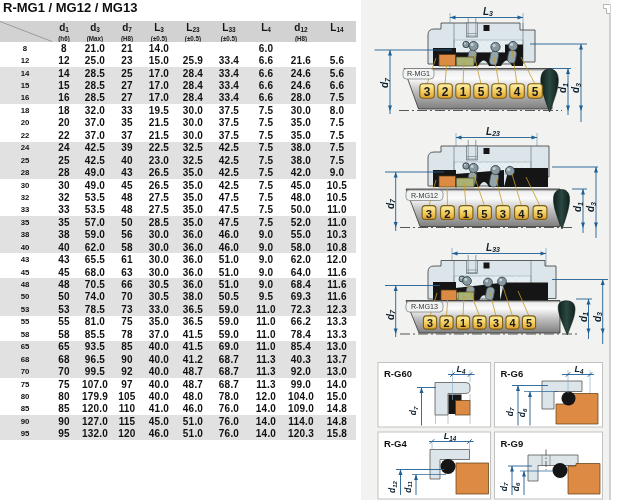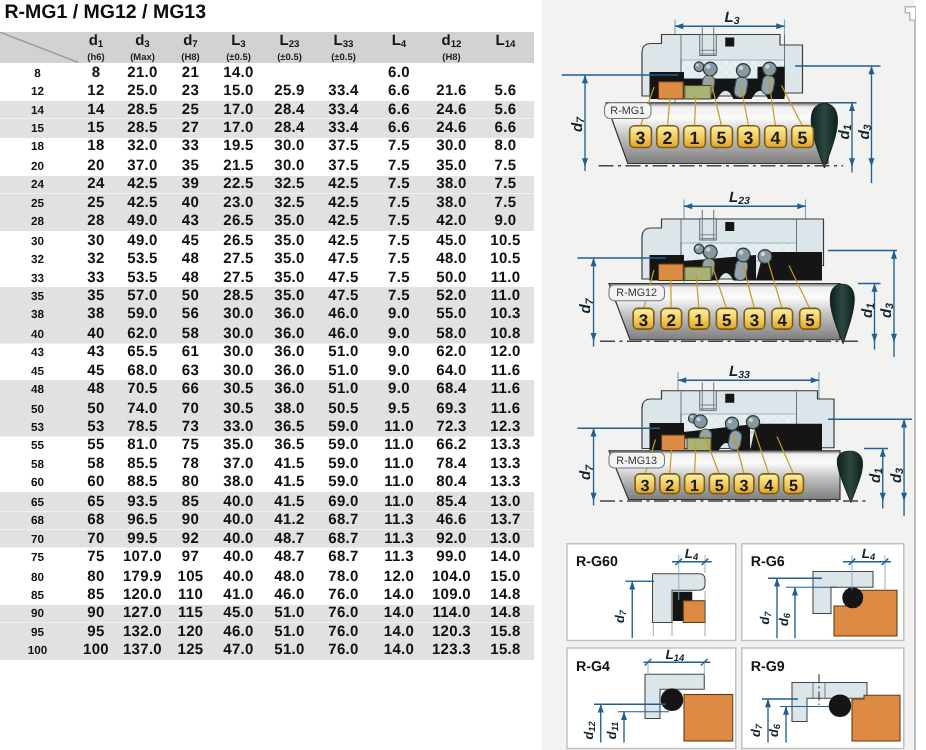--- a/index.html
+++ b/index.html
@@ -121,37 +121,61 @@
         <td>15</td>
         <td>28.5</td>
         <td>27</td>
         <td>17.0</td>
         <td>28.4</td>
         <td>33.4</td>
         <td>6.6</td>
         <td>24.6</td>
         <td>6.6</td>
       </tr>
+<tr class="g">
+        <td class="c0">16</td>
+        <td>16</td>
+        <td>28.5</td>
+        <td>27</td>
+        <td>17.0</td>
+        <td>28.4</td>
+        <td>33.4</td>
+        <td>6.6</td>
+        <td>28.0</td>
+        <td>7.5</td>
+      </tr>
 <tr class="w">
         <td class="c0">18</td>
         <td>18</td>
         <td>32.0</td>
         <td>33</td>
         <td>19.5</td>
         <td>30.0</td>
         <td>37.5</td>
         <td>7.5</td>
         <td>30.0</td>
         <td>8.0</td>
       </tr>
 <tr class="w">
         <td class="c0">20</td>
         <td>20</td>
         <td>37.0</td>
         <td>35</td>
+        <td>21.5</td>
+        <td>30.0</td>
+        <td>37.5</td>
+        <td>7.5</td>
+        <td>35.0</td>
+        <td>7.5</td>
+      </tr>
+<tr class="w">
+        <td class="c0">22</td>
+        <td>22</td>
+        <td>37.0</td>
+        <td>37</td>
         <td>21.5</td>
         <td>30.0</td>
         <td>37.5</td>
         <td>7.5</td>
         <td>35.0</td>
         <td>7.5</td>
       </tr>
 <tr class="g">
         <td class="c0">24</td>
         <td>24</td>
@@ -337,32 +361,20 @@
         <td>58</td>
         <td>85.5</td>
         <td>78</td>
         <td>37.0</td>
         <td>41.5</td>
         <td>59.0</td>
         <td>11.0</td>
         <td>78.4</td>
         <td>13.3</td>
       </tr>
-<tr class="w">
-        <td class="c0">60</td>
-        <td>60</td>
-        <td>88.5</td>
-        <td>80</td>
-        <td>38.0</td>
-        <td>41.5</td>
-        <td>59.0</td>
-        <td>11.0</td>
-        <td>80.4</td>
-        <td>13.3</td>
-      </tr>
 <tr class="g">
         <td class="c0">65</td>
         <td>65</td>
         <td>93.5</td>
         <td>85</td>
         <td>40.0</td>
         <td>41.5</td>
         <td>69.0</td>
         <td>11.0</td>
         <td>85.4</td>
@@ -370,21 +382,21 @@
       </tr>
 <tr class="g">
         <td class="c0">68</td>
         <td>68</td>
         <td>96.5</td>
         <td>90</td>
         <td>40.0</td>
         <td>41.2</td>
         <td>68.7</td>
         <td>11.3</td>
-        <td>46.6</td>
+        <td>40.3</td>
         <td>13.7</td>
       </tr>
 <tr class="g">
         <td class="c0">70</td>
         <td>70</td>
         <td>99.5</td>
         <td>92</td>
         <td>40.0</td>
         <td>48.7</td>
         <td>68.7</td>
@@ -443,32 +455,20 @@
 <tr class="g">
         <td class="c0">95</td>
         <td>95</td>
         <td>132.0</td>
         <td>120</td>
         <td>46.0</td>
         <td>51.0</td>
         <td>76.0</td>
         <td>14.0</td>
         <td>120.3</td>
-        <td>15.8</td>
-      </tr>
-<tr class="g">
-        <td class="c0">100</td>
-        <td>100</td>
-        <td>137.0</td>
-        <td>125</td>
-        <td>47.0</td>
-        <td>51.0</td>
-        <td>76.0</td>
-        <td>14.0</td>
-        <td>123.3</td>
         <td>15.8</td>
       </tr>
 </tbody>
   </table>
 
 <svg style="left:0;top:21px" width="52" height="21">
     <line x1="0" y1="0.5" x2="52" y2="20.5" stroke="#9b9b9b" stroke-width="1"></line>
   </svg>
 <svg width="261" height="500" viewBox="356 0 261 500" xmlns="http://www.w3.org/2000/svg">
 <defs>

